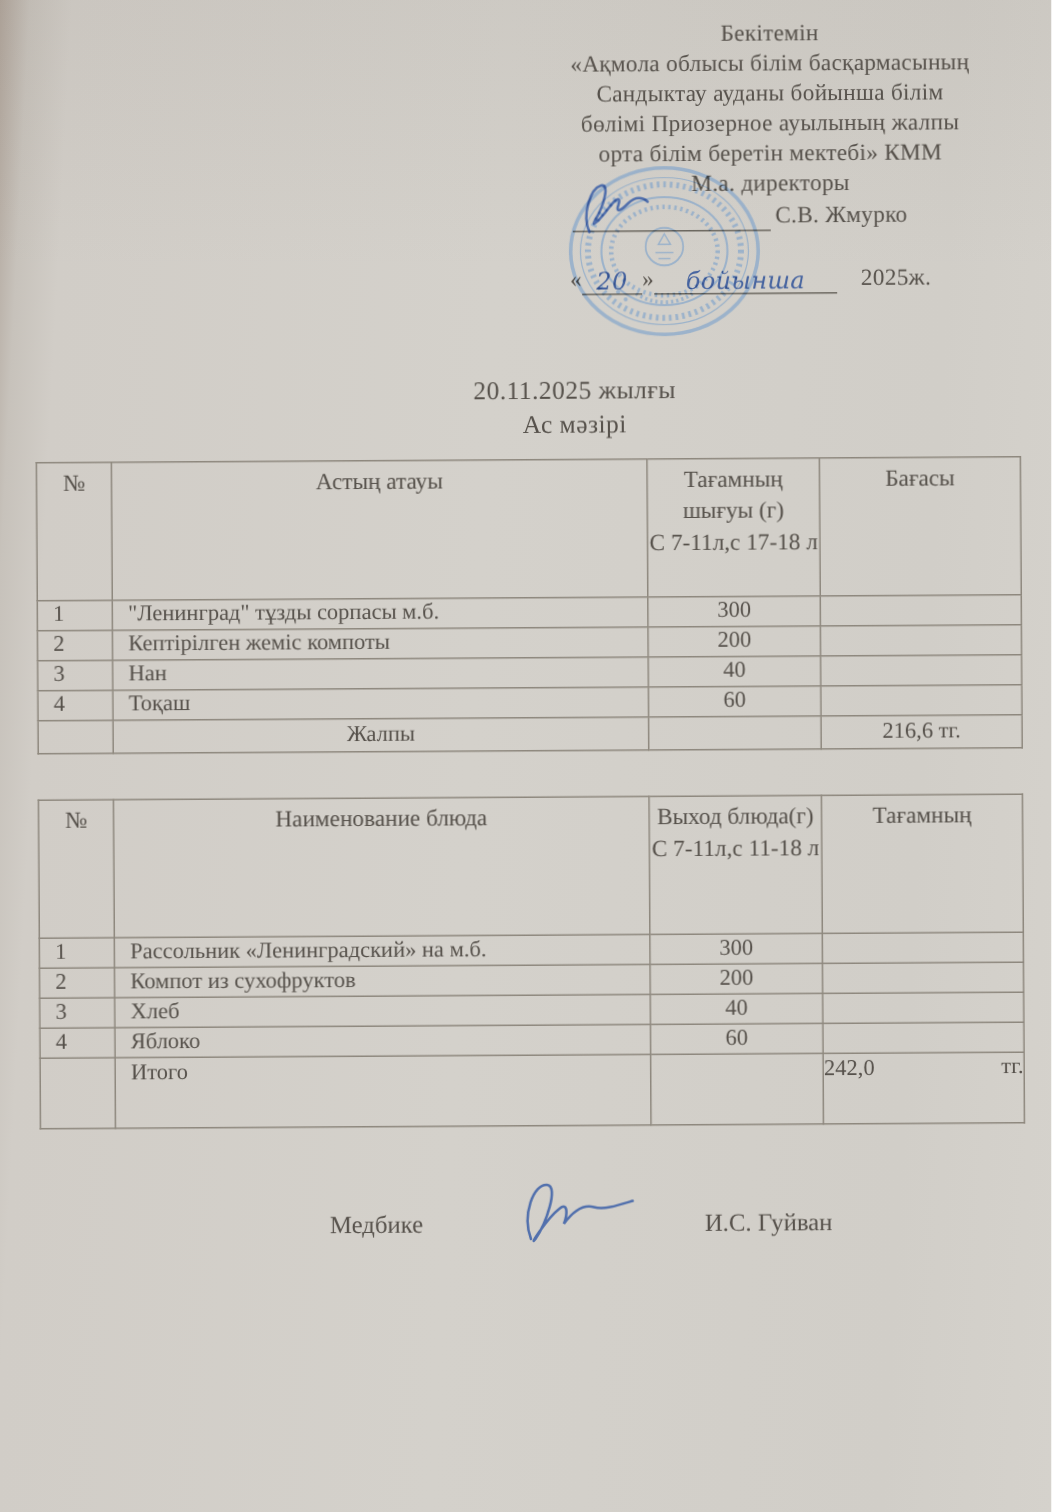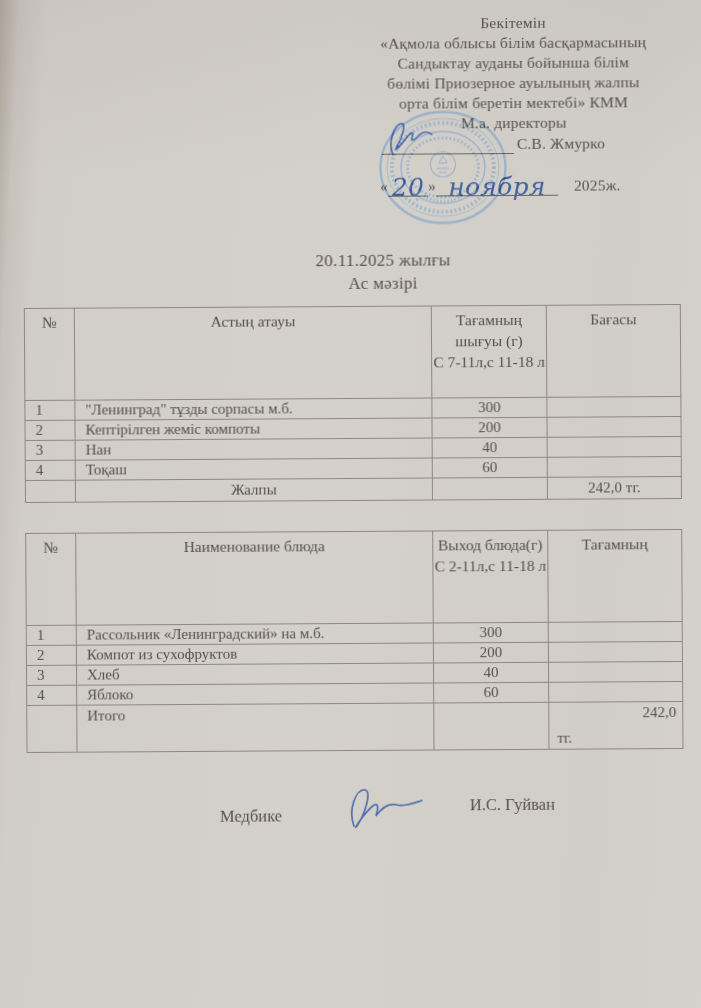--- a/index.html
+++ b/index.html
@@ -20,21 +20,21 @@
   .approval { position:absolute; top:14px; left:338px; width:356px; text-align:center;
               font-size:15.5px; line-height:20px; letter-spacing:0.2px; }
   .sign-row { height:26px; text-align:left; padding-left:46px; margin-top:1px; }
   .sig-underline { position:relative; display:inline-block; width:132px; height:18px;
                    border-bottom:1.5px solid #6b675f; vertical-align:bottom; }
   .sig-underline svg { position:absolute; left:4px; bottom:-7px; }
   .signer { margin-left:3px;text-align:center; }
   .date-row { margin-top:15px; text-align:left; padding-left:44px; }
   .u { display:inline-block; border-bottom:1.5px solid #6b675f; text-align:center; height:20px; vertical-align:bottom; }
   .u-day { width:40px; } .u-month { width:122px; }
-  .hand { font-family:"DejaVu Serif", serif; font-style:italic; color:#44629f; font-size:25px; position:relative; top:2px; }
+  .hand { font-family:"DejaVu Serif", serif; font-style:italic; color:#44629f; font-size:16px; position:relative; top:2px; }
   .year { margin-left:16px; }
   .ink { stroke:#3f62a8; stroke-width:1.7; fill:none; stroke-linecap:round; opacity:0.88; }
 
   
   .stamp { position:absolute; left:379px; top:109px; mix-blend-mode:multiply; opacity:0.55; }
 
   
   .title { position:absolute; top:249px; left:0; width:701px; text-align:center;
            font-size:17px; line-height:23px; letter-spacing:0.3px; }
   .title .shift { display:block; transform:translateX(34px); }
@@ -47,28 +47,28 @@
   .menu tr.head th { height:88px; vertical-align:top; text-align:center; padding-top:3px;
                      font-size:15.5px; line-height:21px; }
   th.c-output { white-space:pre-line; }
   .menu td { height:19px; }
   td.c-num, td.c-dish { text-align:left; padding-left:10px; }
   td.c-output, td.c-price { text-align:center; }
   .kk tr.total td { height:21px; }
   .kk tr.total td.c-dish { text-align:center; padding-left:0; }
   .ru tr.total td { height:44px; }
   .ru tr.total td.c-dish { vertical-align:top; padding-top:2px; }
-  .price-2line { display:flex; flex-direction:column; height:44px; justify-content:space-between; }
+  .price-2line { display:flex; flex-direction:row; height:44px; justify-content:space-between; }
   .price-2line .v { text-align:right; padding:1px 6px 0 0; }
   .price-2line .u2 { text-align:left; padding:0 0 1px 8px; }
 
   
   .footer { position:absolute; top:796px; left:0; width:701px; height:70px; font-size:16.5px; }
   .footer .role  { position:absolute; left:218px; top:10px; }
-  .footer .fname { position:absolute; left:468px; top:0; }
+  .footer .fname { position:absolute; left:468px; top:10px; }
   .footer svg    { position:absolute; left:338px; top:-16px; }
 </style>
 </head>
 <body>
 
 <div class="page">
   <div class="content">
 
     <div class="approval">
       <div>Бекітемін</div>
@@ -80,21 +80,21 @@
 
       <div class="sign-row">
         <span class="sig-underline">
           <svg width="70" height="44" viewBox="0 0 70 44">
             <path class="ink" d="M7,38 C2,26 8,9 15,7 C21,5.5 17,20 11,30 C7.5,36 14,30 20,22 C25,15.5 28.5,14 26.5,20 C24.5,25.5 28,24 33,19 C38,14 43,15 46,18"></path>
           </svg>
         </span><span class="signer">С.В. Жмурко</span>
       </div>
 
       <div class="date-row">
-        <span>«</span><span class="u u-day"><span class="hand">20</span></span><span>»</span><span class="u u-month"><span class="hand">ноября</span></span><span class="year">2025ж.</span>
+        <span>«</span><span class="u u-day"><span class="hand">20</span></span><span>»</span><span class="u u-month"><span class="hand">бойынша</span></span><span class="year">2025ж.</span>
       </div>
     </div>
 
     <svg class="stamp" width="132" height="118" viewBox="0 0 132 118">
       <g fill="none" stroke="#6f9bcb">
         <ellipse cx="66" cy="59" rx="62.5" ry="55.5" stroke-width="2.4"></ellipse>
         <ellipse cx="66" cy="59" rx="56" ry="49" stroke-width="0.8"></ellipse>
         <ellipse cx="66" cy="59" rx="51" ry="44.5" stroke-width="4" stroke-dasharray="1.8 2.6"></ellipse>
         <ellipse cx="66" cy="59" rx="42" ry="36" stroke-width="1.4"></ellipse>
         <ellipse cx="66" cy="59" rx="35.5" ry="29.5" stroke-width="3" stroke-dasharray="1.6 2.4"></ellipse>
@@ -117,21 +117,21 @@
           <col style="width:50px">
           <col style="width:357px">
           <col style="width:115px">
           <col style="width:134px">
         </colgroup>
       <tbody>
           <tr class="head">
         <th class="c-num">№</th>
         <th class="c-dish">Астың атауы</th>
         <th class="c-output">Тағамның шығуы (г)
-С 7-11л,с 11-18 л</th>
+С 7-11л,с 17-18 л</th>
         <th class="c-price">Бағасы</th>
       </tr>
       <tr>
         <td class="c-num">1</td>
         <td class="c-dish">"Ленинград" тұзды сорпасы м.б.</td>
         <td class="c-output">300</td>
         <td class="c-price"></td>
       </tr>
       <tr>
         <td class="c-num">2</td>
@@ -148,38 +148,38 @@
       <tr>
         <td class="c-num">4</td>
         <td class="c-dish">Тоқаш</td>
         <td class="c-output">60</td>
         <td class="c-price"></td>
       </tr>
       <tr class="total">
         <td class="c-num"></td>
         <td class="c-dish">Жалпы</td>
         <td class="c-output"></td>
-        <td class="c-price">242,0 тг.</td>
+        <td class="c-price">216,6 тг.</td>
       </tr>
     </tbody>
       </table>
 
     <table class="menu ru">
       <colgroup>
           <col style="width:50px">
           <col style="width:357px">
           <col style="width:115px">
           <col style="width:134px">
         </colgroup>
       <tbody>
           <tr class="head">
         <th class="c-num">№</th>
         <th class="c-dish">Наименование блюда</th>
         <th class="c-output">Выход блюда(г)
-С 2-11л,с 11-18 л</th>
+С 7-11л,с 11-18 л</th>
         <th class="c-price">Тағамның</th>
       </tr>
       <tr>
         <td class="c-num">1</td>
         <td class="c-dish">Рассольник «Ленинградский» на м.б.</td>
         <td class="c-output">300</td>
         <td class="c-price"></td>
       </tr>
       <tr>
         <td class="c-num">2</td>

